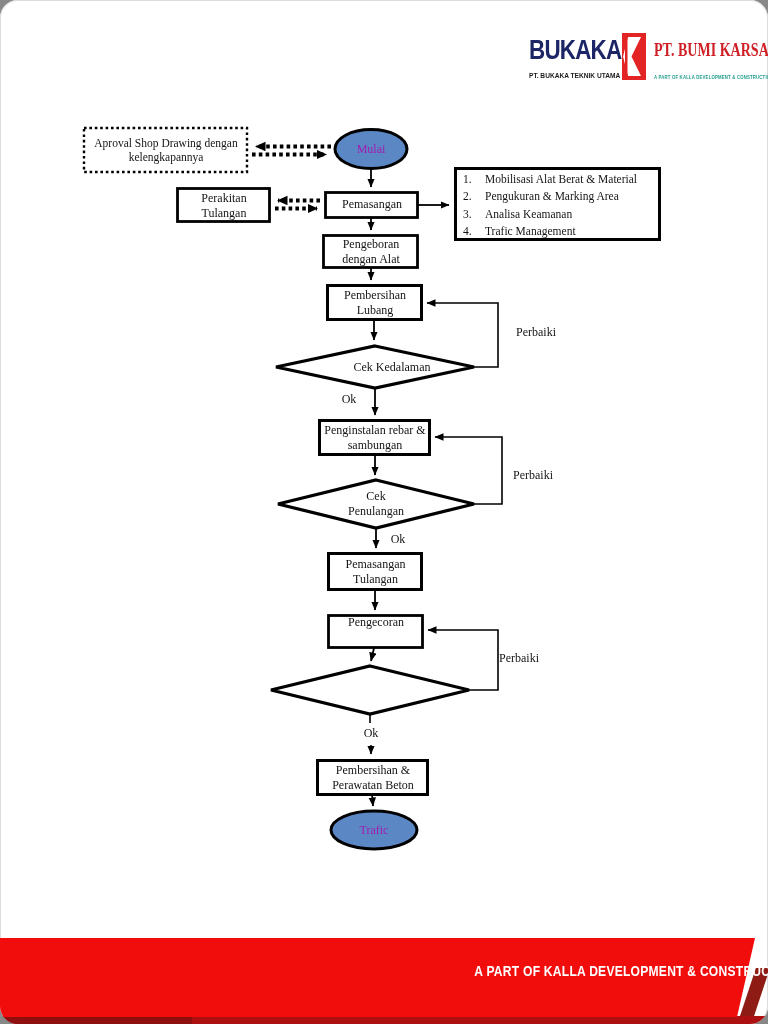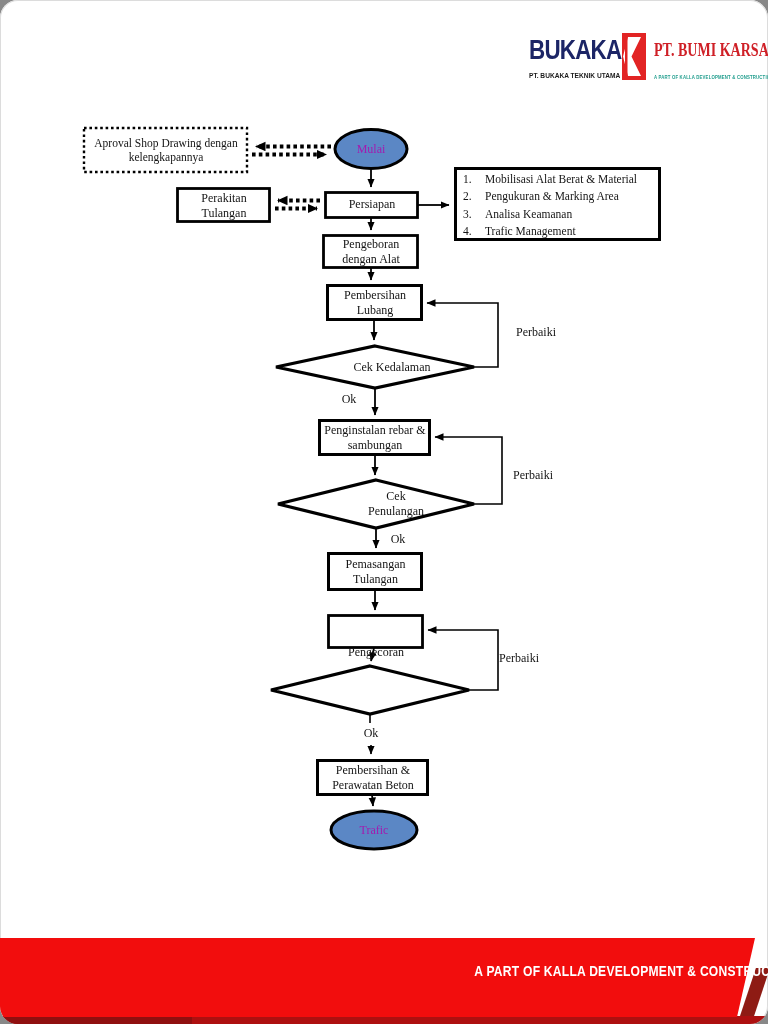--- a/index.html
+++ b/index.html
@@ -154,21 +154,21 @@
     <rect x="317.5" y="760.5" width="110" height="34" fill="#fff" stroke="#000" stroke-width="3"></rect>
 
     <line x1="372" y1="795" x2="373" y2="806" stroke="#000" stroke-width="1.8" marker-end="url(#ah)"></line>
 
     <ellipse cx="374" cy="830" rx="43" ry="19" fill="#5b87c5" stroke="#000" stroke-width="3"></ellipse>
   </svg>
 
   <div class="txt small" style="left:88px;top:128px;width:156px;height:44px;">Aproval Shop Drawing dengan kelengkapannya</div>
   <div class="txt node-light" style="left:335px;top:138px;width:72px;height:22px;">Mulai</div>
   <div class="txt" style="left:178px;top:189px;width:92px;height:33px;">Perakitan Tulangan</div>
-  <div class="txt" style="left:326px;top:192px;width:92px;height:25px;">Persiapan</div>
+  <div class="txt" style="left:326px;top:192px;width:92px;height:25px;">Pemasangan</div>
 
   <div class="listbox">
     <div class="li">
         <span class="num">1.</span>
         <span>Mobilisasi Alat Berat &amp; Material</span>
       </div>
     <div class="li">
         <span class="num">2.</span>
         <span>Pengukuran &amp; Marking Area</span>
       </div>
@@ -181,25 +181,25 @@
         <span>Trafic Management</span>
       </div>
   </div>
 
   <div class="txt" style="left:324px;top:236px;width:94px;height:32px;">Pengeboran dengan Alat</div>
   <div class="txt" style="left:328px;top:286px;width:94px;height:34px;">Pembersihan Lubang</div>
   <div class="txt" style="left:294px;top:357px;width:196px;height:20px;">Cek Kedalaman</div>
   <div class="txt" style="left:507px;top:324px;width:58px;height:16px;">Perbaiki</div>
   <div class="txt" style="left:332px;top:392px;width:34px;height:15px;">Ok</div>
   <div class="txt" style="left:320px;top:421px;width:110px;height:34px;">Penginstalan rebar &amp; sambungan</div>
-  <div class="txt" style="left:358px;top:482px;width:76px;height:44px;">Cek Penulangan</div>
+  <div class="txt" style="left:338px;top:482px;width:76px;height:44px;">Cek Penulangan</div>
   <div class="txt" style="left:504px;top:467px;width:58px;height:16px;">Perbaiki</div>
   <div class="txt" style="left:381px;top:532px;width:34px;height:15px;">Ok</div>
   <div class="txt" style="left:329px;top:554px;width:93px;height:36px;">Pemasangan Tulangan</div>
-  <div class="txt" style="left:329px;top:636px;width:94px;height:32px;">Pengecoran</div>
+  <div class="txt" style="left:329px;top:606px;width:94px;height:32px;">Pengecoran</div>
   <div class="txt" style="left:490px;top:650px;width:58px;height:16px;">Perbaiki</div>
   <div class="txt" style="left:354px;top:726px;width:34px;height:15px;">Ok</div>
   <div class="txt" style="left:318px;top:761px;width:110px;height:34px;">Pembersihan &amp; Perawatan Beton</div>
   <div class="txt node-light" style="left:331px;top:819px;width:86px;height:22px;">Trafic</div>
 
   <div class="abs banner-dark"></div>
   <div class="abs strip"></div>
   <div class="abs strip-left"></div>
   <div class="abs banner-red"></div>
   <div class="abs banner-text">A PART OF KALLA DEVELOPMENT &amp; CONSTRUCTION</div>

